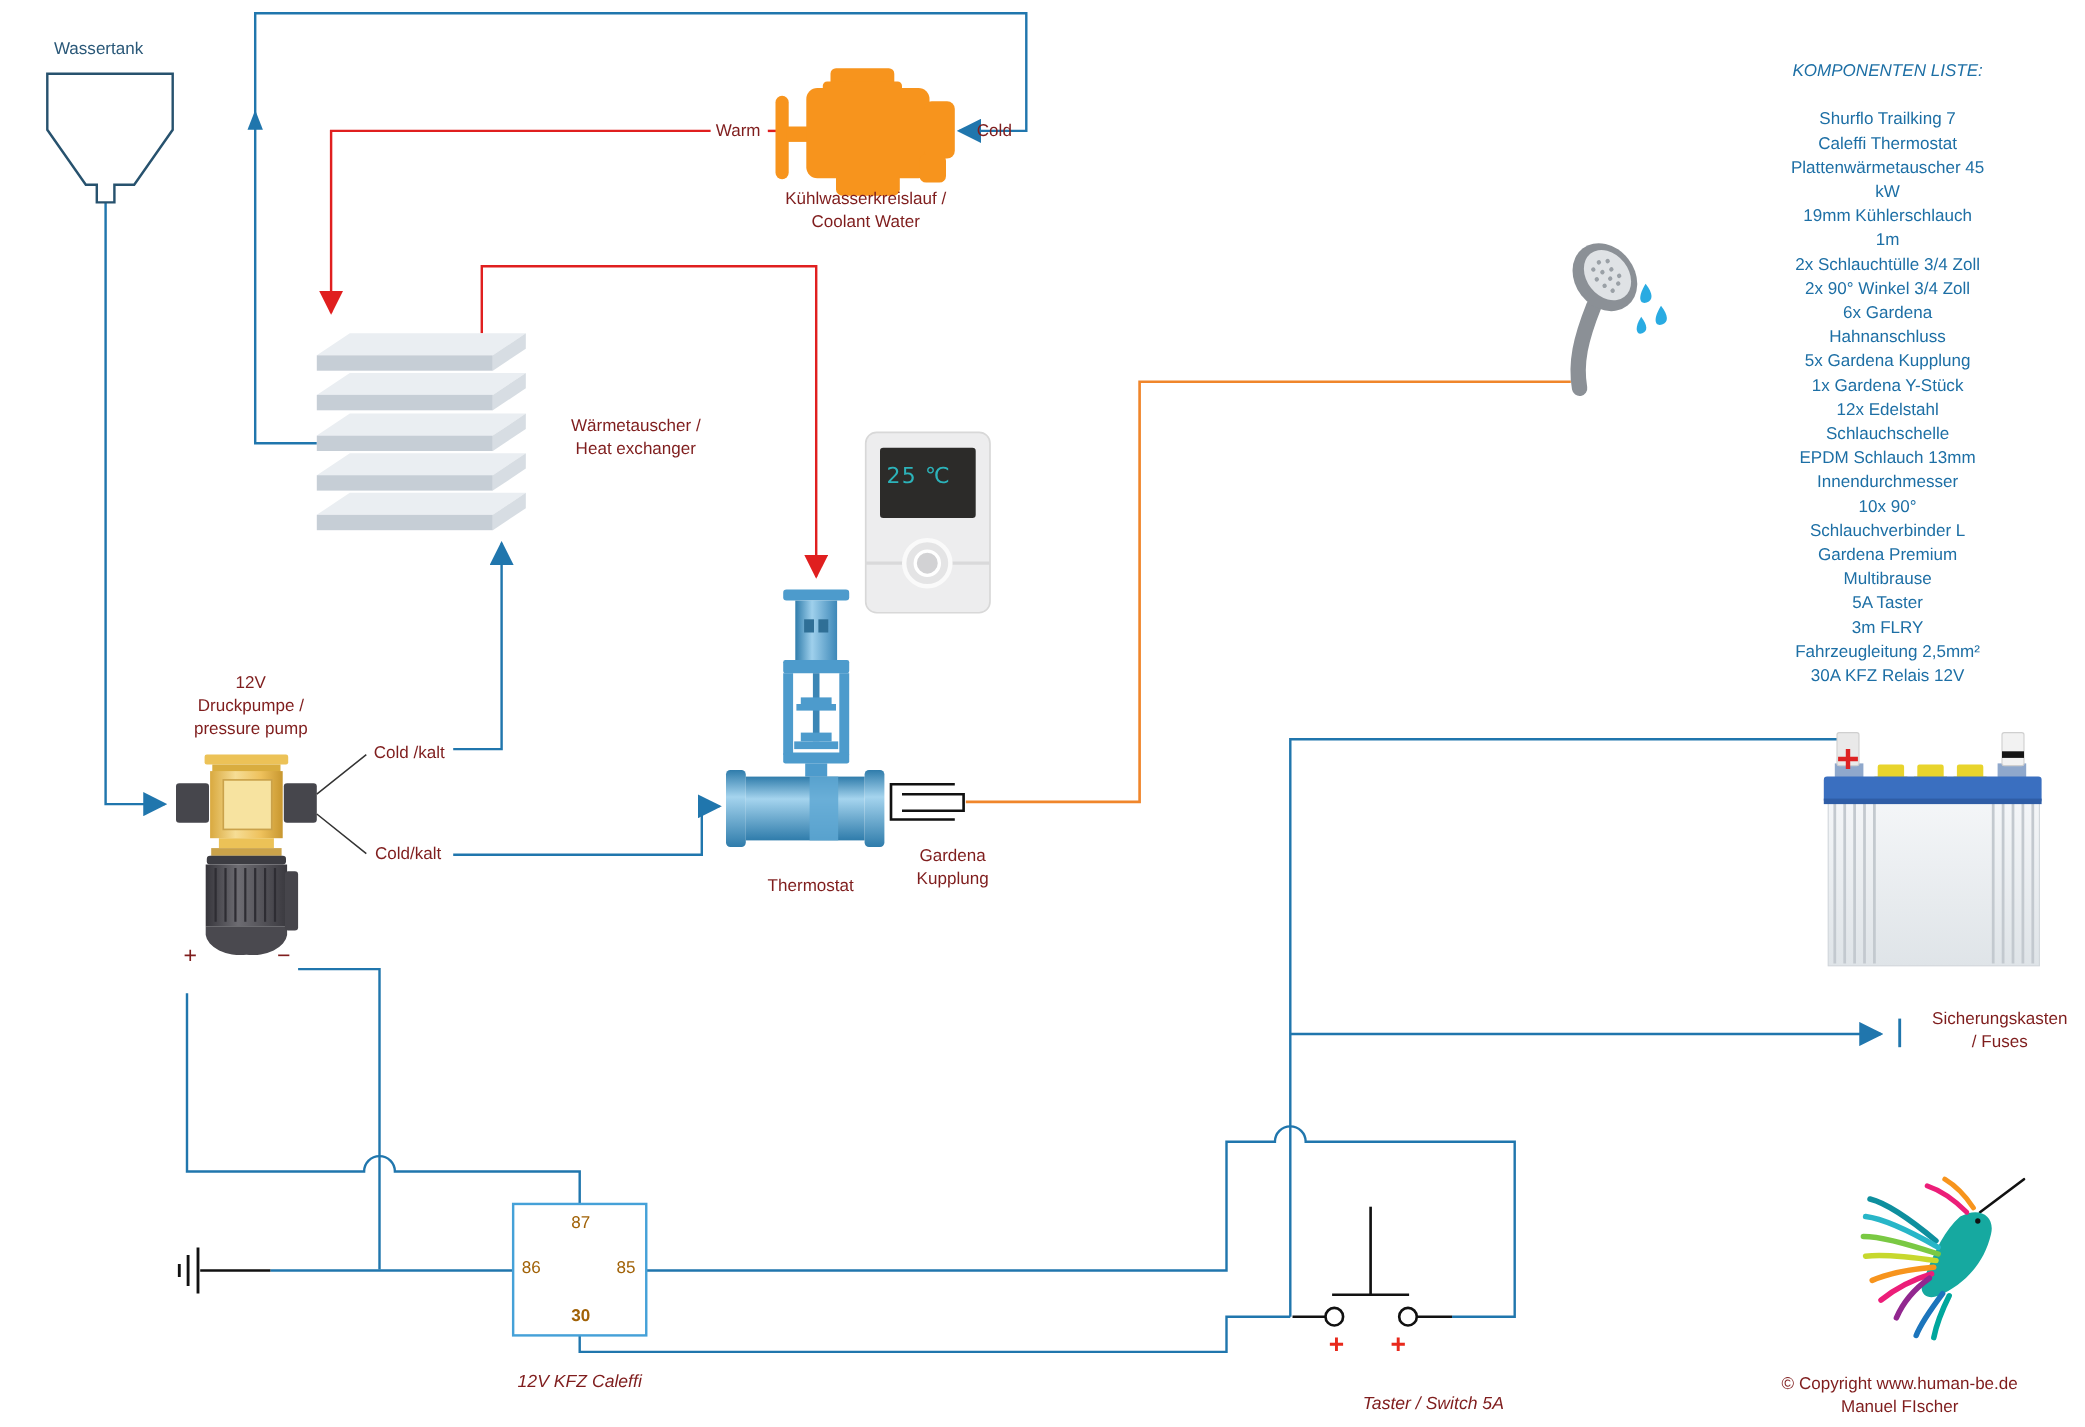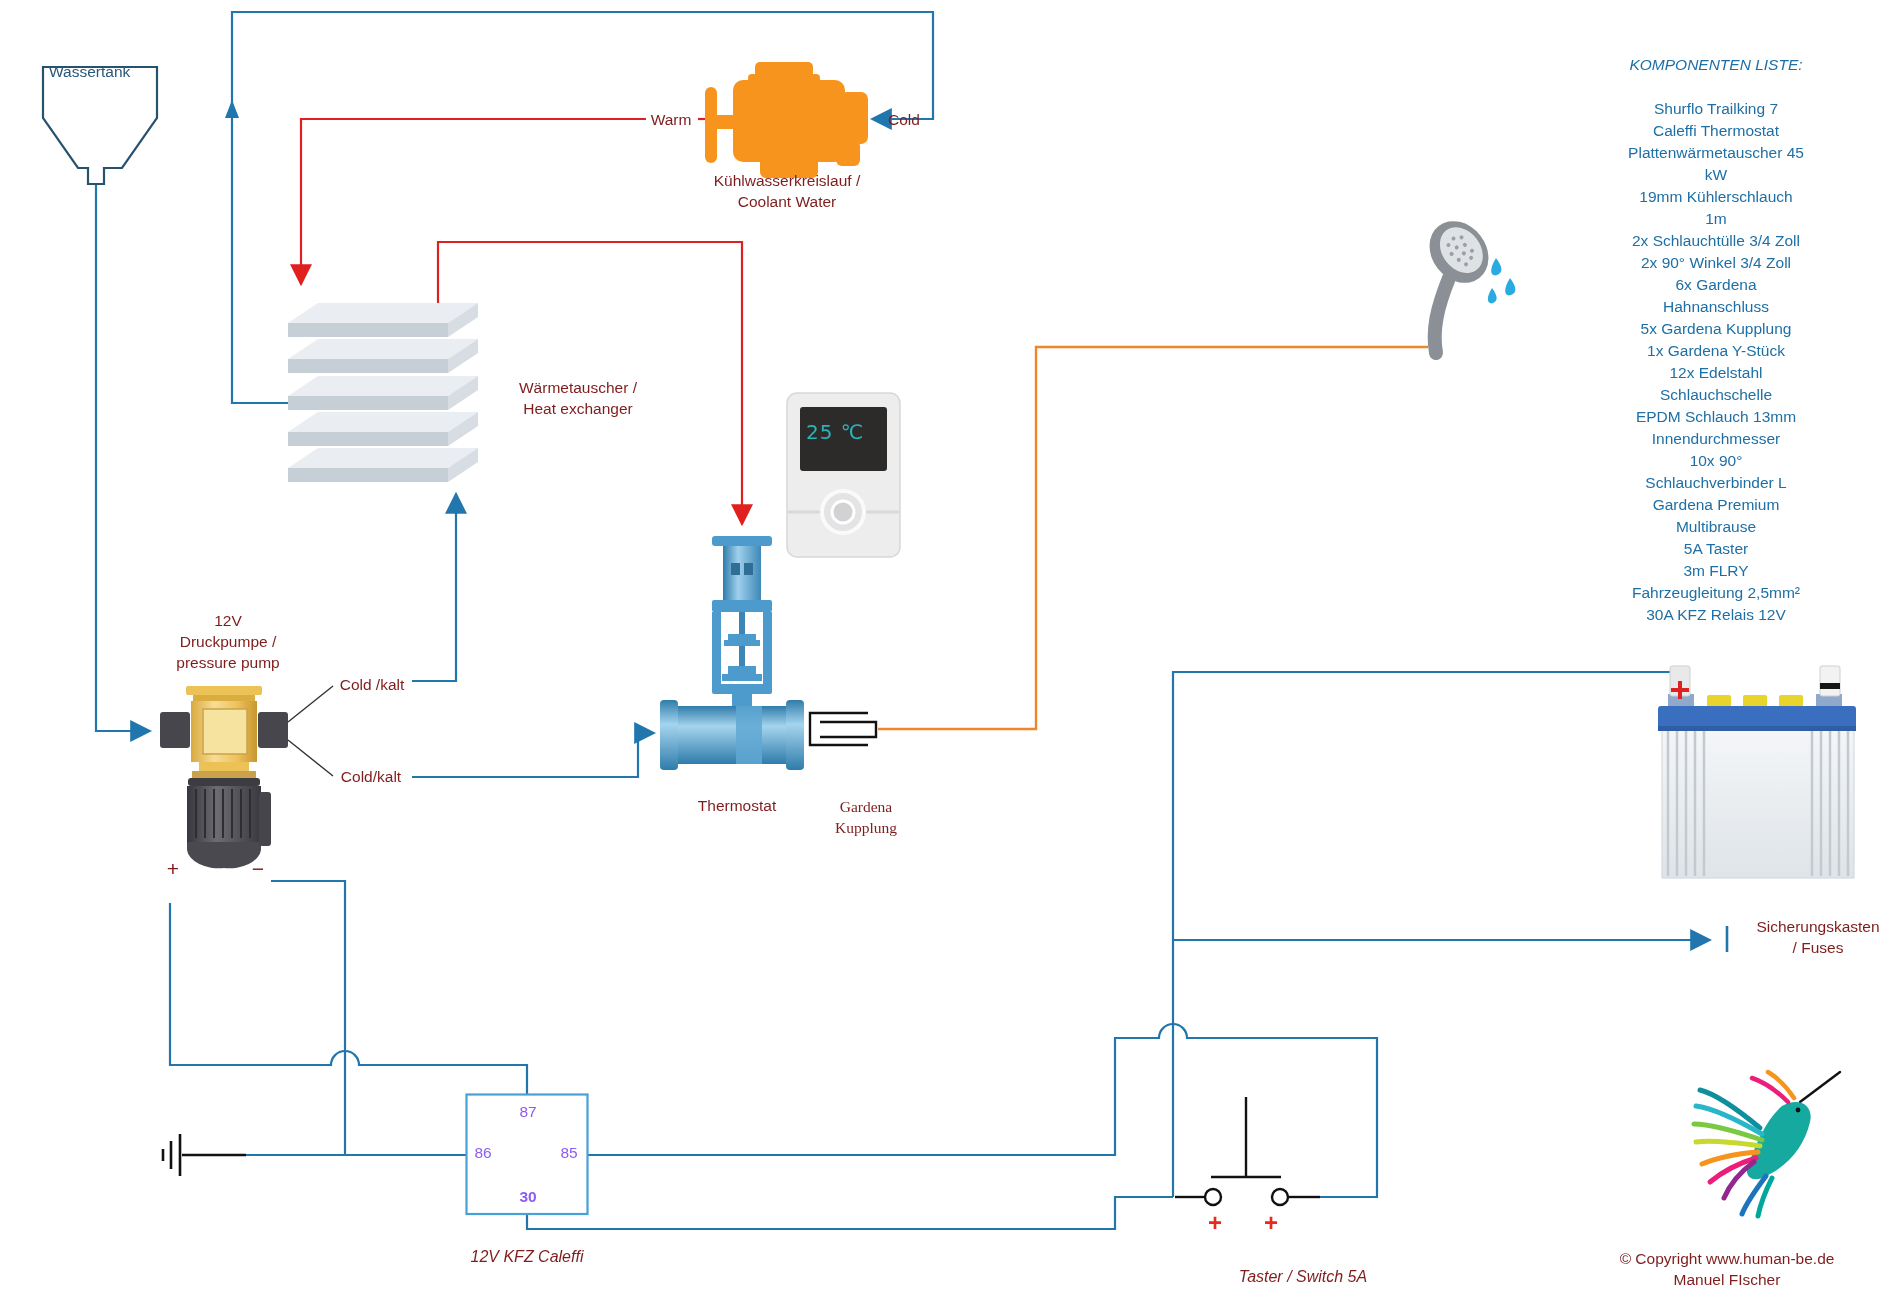--- a/index.html
+++ b/index.html
@@ -1,22 +1,22 @@
 <!DOCTYPE html>
 <html><head>
 <meta charset="utf-8">
 <style>
   html,body{margin:0;padding:0;background:#ffffff;}
   .stage{position:relative;width:1895px;height:1297px;background:#ffffff;overflow:hidden;
          font-family:"Liberation Sans",sans-serif;}
   svg.diagram{position:absolute;left:0;top:0;}
   .lbl{position:absolute;color:#7f1d1d;font-size:15.5px;line-height:21px;white-space:nowrap;}
   .ctr{transform:translateX(-50%);text-align:center;}
-  .navy{color:#2a5878;margin-top:27px;}
-  .pin{color:#8b5cf6;}
+  .navy{color:#2a5878;}
+  .pin{color:#a16207;}
   .big{font-size:21px;}
   .redplus{color:#e8291c;font-size:24px;font-weight:bold;}
   .temp{font-family:"DejaVu Sans","Liberation Sans",sans-serif;font-size:20px;color:#2cb3ba;
         letter-spacing:1px;}
   .listwrap{position:absolute;text-align:center;transform:translateX(-50%);}
   .listwrap div{font-size:15.5px;line-height:22px;color:#1d6fa5;}
   .head16{font-size:16px;font-style:italic;}
 </style>
 </head>
 <body>
@@ -306,21 +306,21 @@
   <div>12V</div>
   <div>Druckpumpe /</div>
   <div>pressure pump</div>
 </div>
 
 <div class="lbl ctr" style="left:372px;top:674px;">Cold /kalt</div>
 <div class="lbl ctr" style="left:371px;top:766px;">Cold/kalt</div>
 
 <div class="lbl ctr" style="left:737px;top:795px;">Thermostat</div>
 
-<div class="lbl ctr" style="left:866px;top:796px;font-family:Liberation Serif, serif;">
+<div class="lbl ctr" style="left:866px;top:768px;">
   <div>Gardena</div>
   <div>Kupplung</div>
 </div>
 
 <div class="lbl temp" style="left:806px;top:422px;">25 ℃</div>
 
 <div class="lbl big ctr" style="left:173px;top:858px;">+</div>
 <div class="lbl big ctr" style="left:258px;top:858px;">−</div>
 
 <div class="lbl" style="left:1742px;top:916px;width:152px;text-align:center;white-space:normal;">

